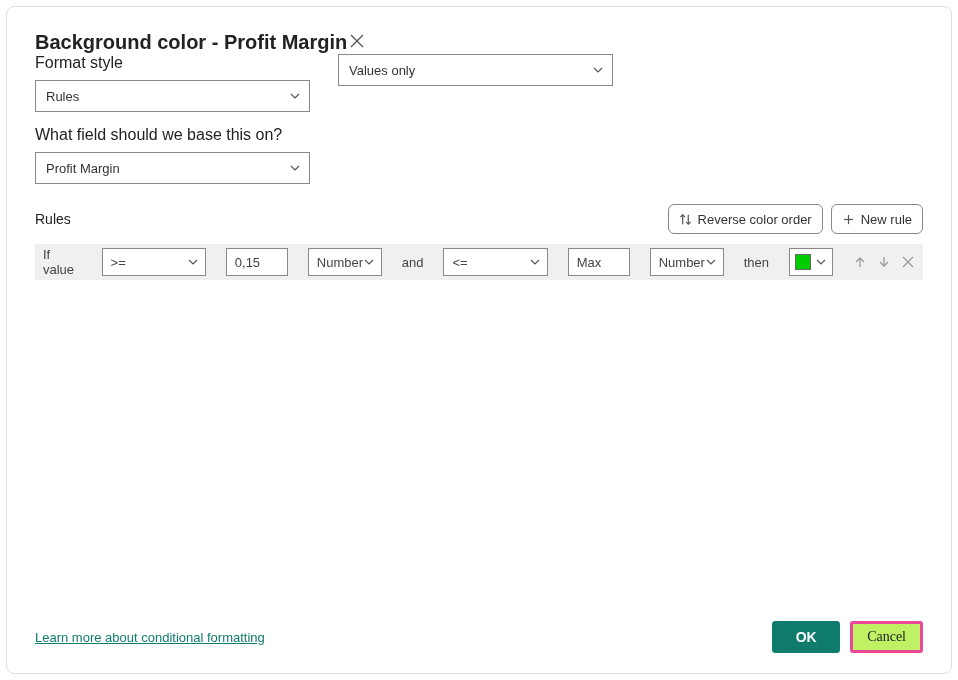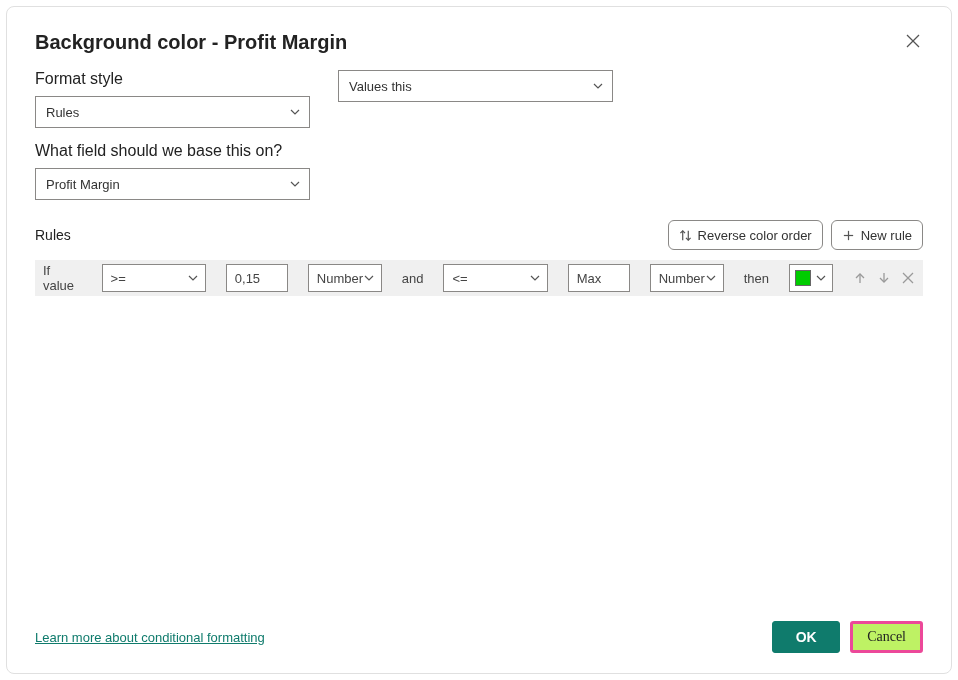--- a/index.html
+++ b/index.html
@@ -20,22 +20,20 @@
     border-radius: 8px;
     background: #fff;
     display: flex;
     flex-direction: column;
     padding: 24px 28px 20px 28px;
     position: relative;
   }
   .dialog-header {
     display: flex;
     align-items: flex-start;
-    justify-content: space-between;
-    margin-bottom: 16px;
   }
   .dialog-title {
     font-size: 20px;
     font-weight: 600;
     color: #222;
   }
   .close-btn {
     width: 20px;
     height: 20px;
     display: flex;
@@ -214,21 +212,21 @@
         <span>Rules</span>
         <span class="chev">
             <svg viewBox="0 0 12 12">
               <polyline points="2,4 6,8 10,4"></polyline>
             </svg>
           </span>
       </div>
     </div>
     <div class="form-group">
       <div class="select w275">
-        <span>Values this</span>
+        <span>Values only</span>
         <span class="chev">
             <svg viewBox="0 0 12 12">
               <polyline points="2,4 6,8 10,4"></polyline>
             </svg>
           </span>
       </div>
     </div>
   </div>
 
   <div class="form-row">

